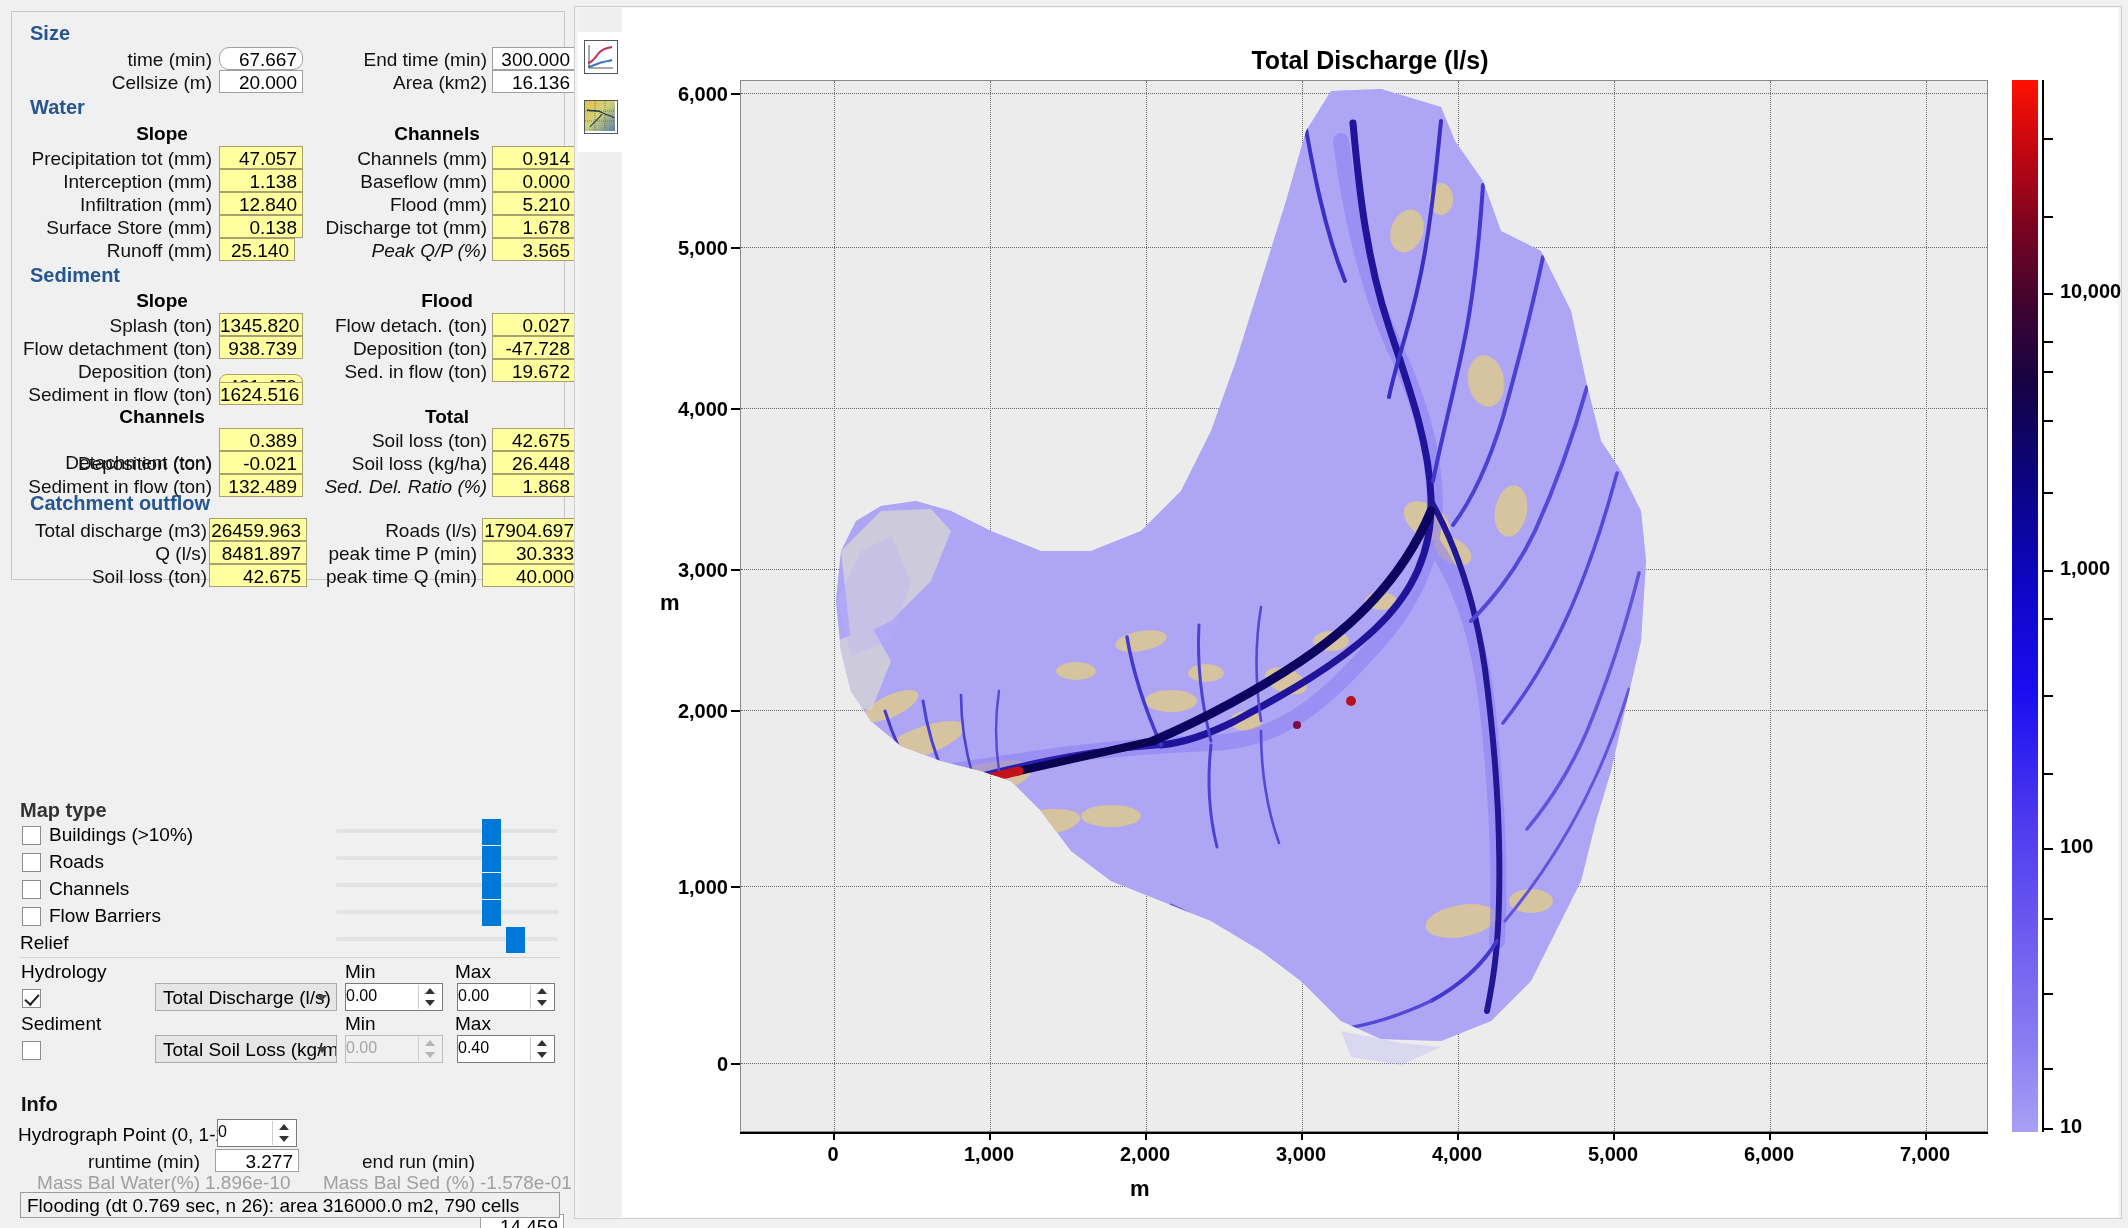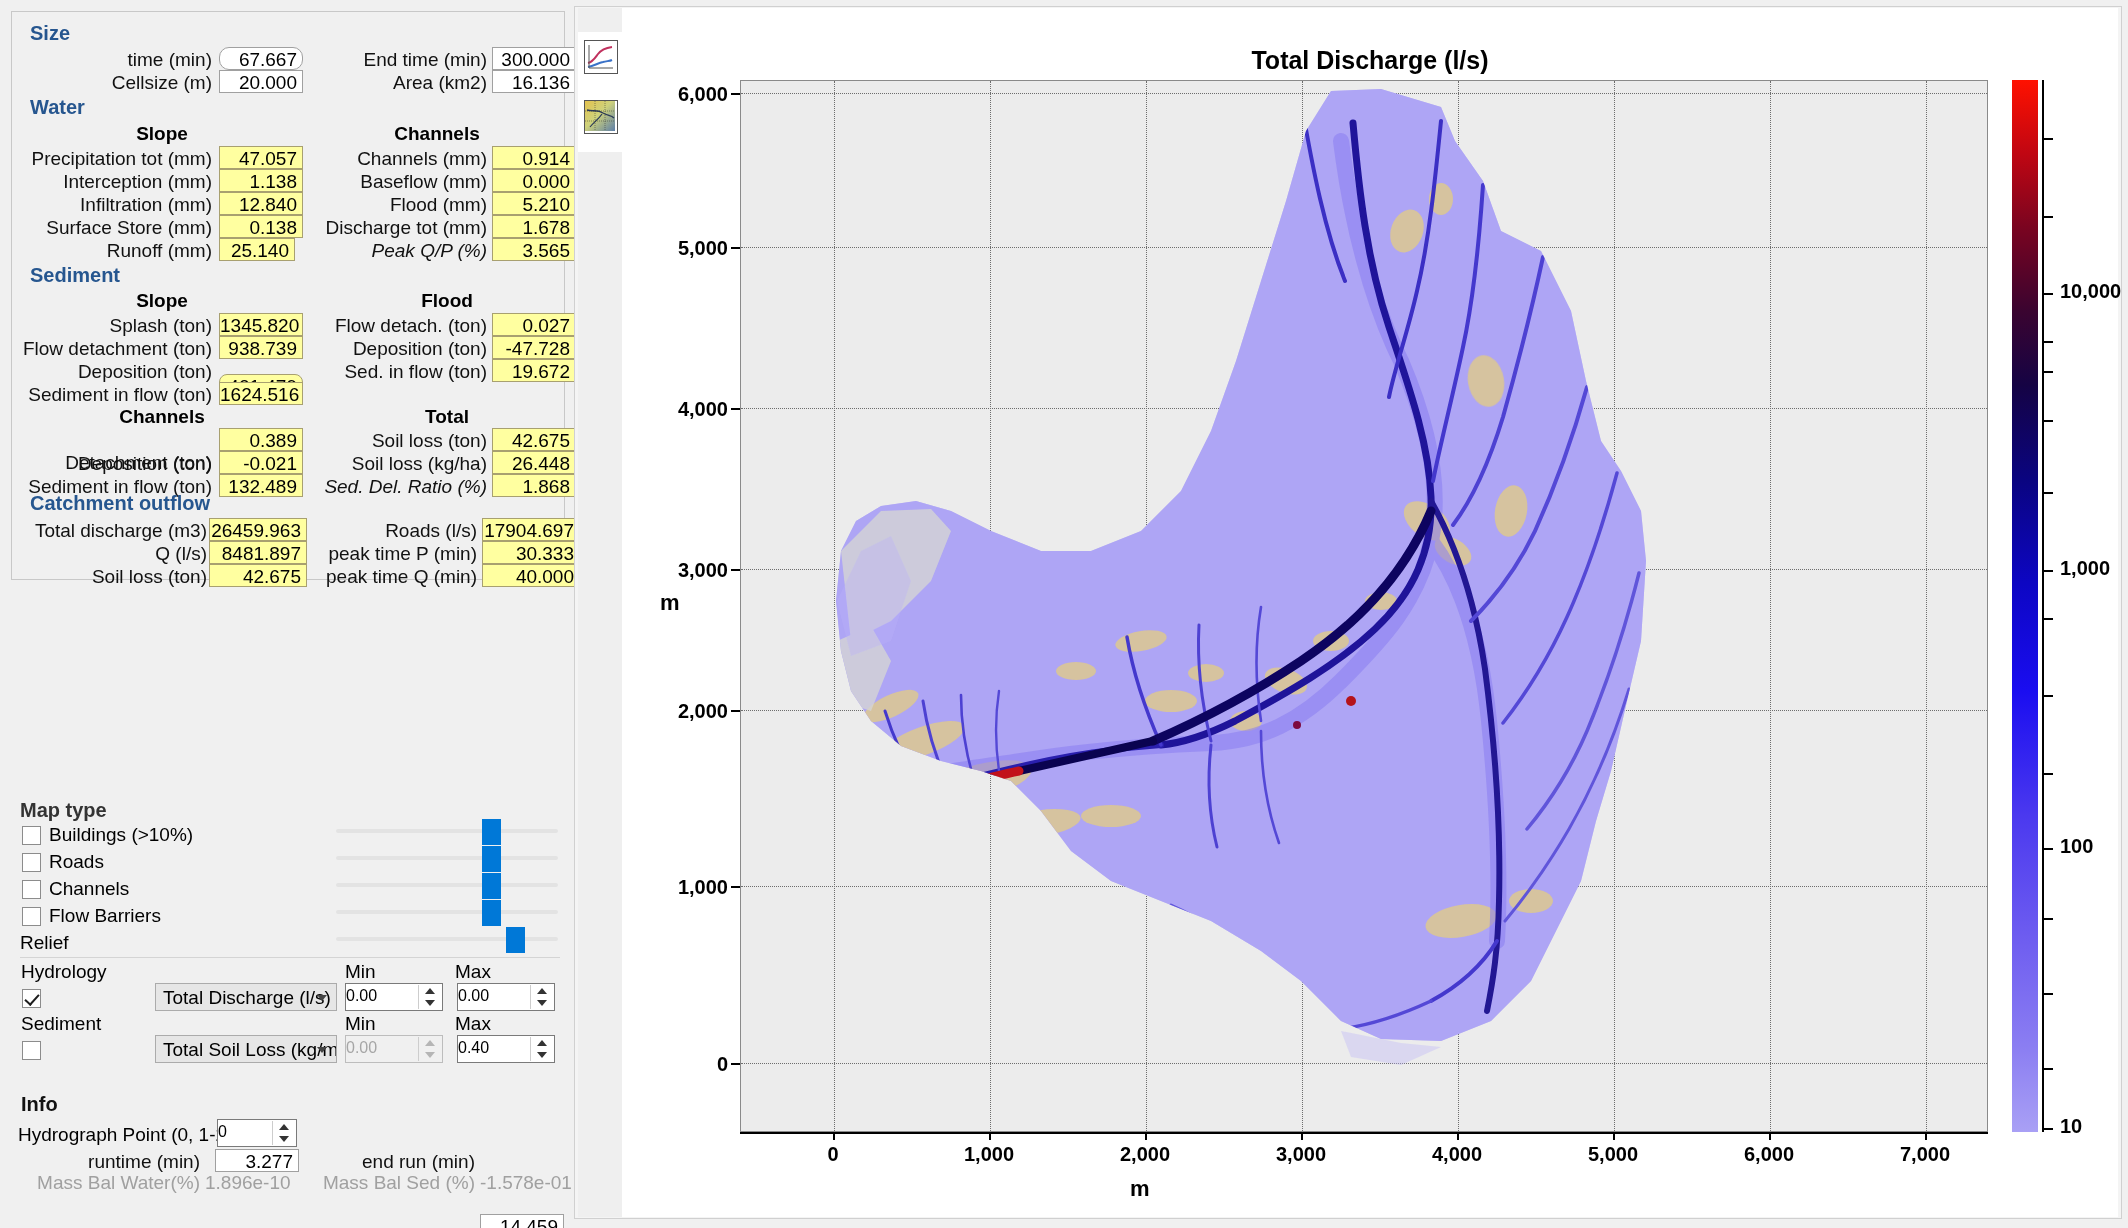--- a/index.html
+++ b/index.html
@@ -341,20 +341,21 @@
     <div class="lbl" style="left:20px;top:1151px;width:180px;">runtime (min)</div>
     <div class="fld" style="left:215px;top:1149px;width:84px;">3.277</div>
     <div class="lbl" style="left:300px;top:1151px;width:175px;">end run (min)</div>
     <div class="fld" style="left:480px;top:1214px;width:84px;">14.459</div>
 
     <div class="lbl gray" style="left:20px;top:1172px;width:180px;">Mass Bal Water(%)</div>
     <div class="lbl gray" style="left:205px;top:1172px;width:100px;text-align:left;">1.896e-10</div>
     <div class="lbl gray" style="left:310px;top:1172px;width:165px;">Mass Bal Sed (%)</div>
     <div class="lbl gray" style="left:480px;top:1172px;width:100px;text-align:left;">-1.578e-01</div>
 
+    <div class="statusbar">Flooding (dt  0.769 sec, n   26): area 316000.0 m2, 790 cells</div>
   </div>
 
   <div class="chart-outer"></div>
 
   <div class="tabstrip">
     <div class="tabbtn active" style="top:24px;">
       <div class="tabico">
         <svg width="30" height="30" viewBox="0 0 30 30">
           <rect x="0" y="0" width="30" height="30" fill="#ffffff"></rect>
           <path d="M3 22 C8 21,10 17,13 13 C16 9,20 7,27 6" stroke="#c0315e" stroke-width="2" fill="none"></path>

